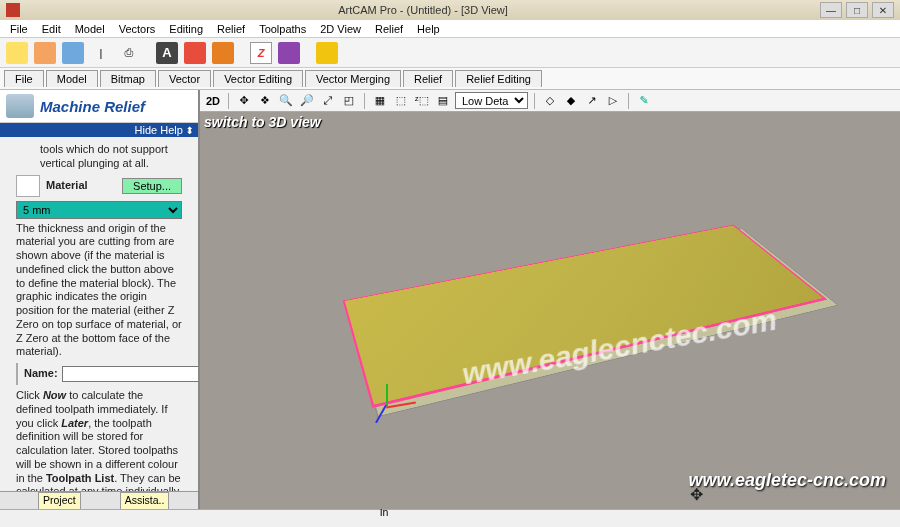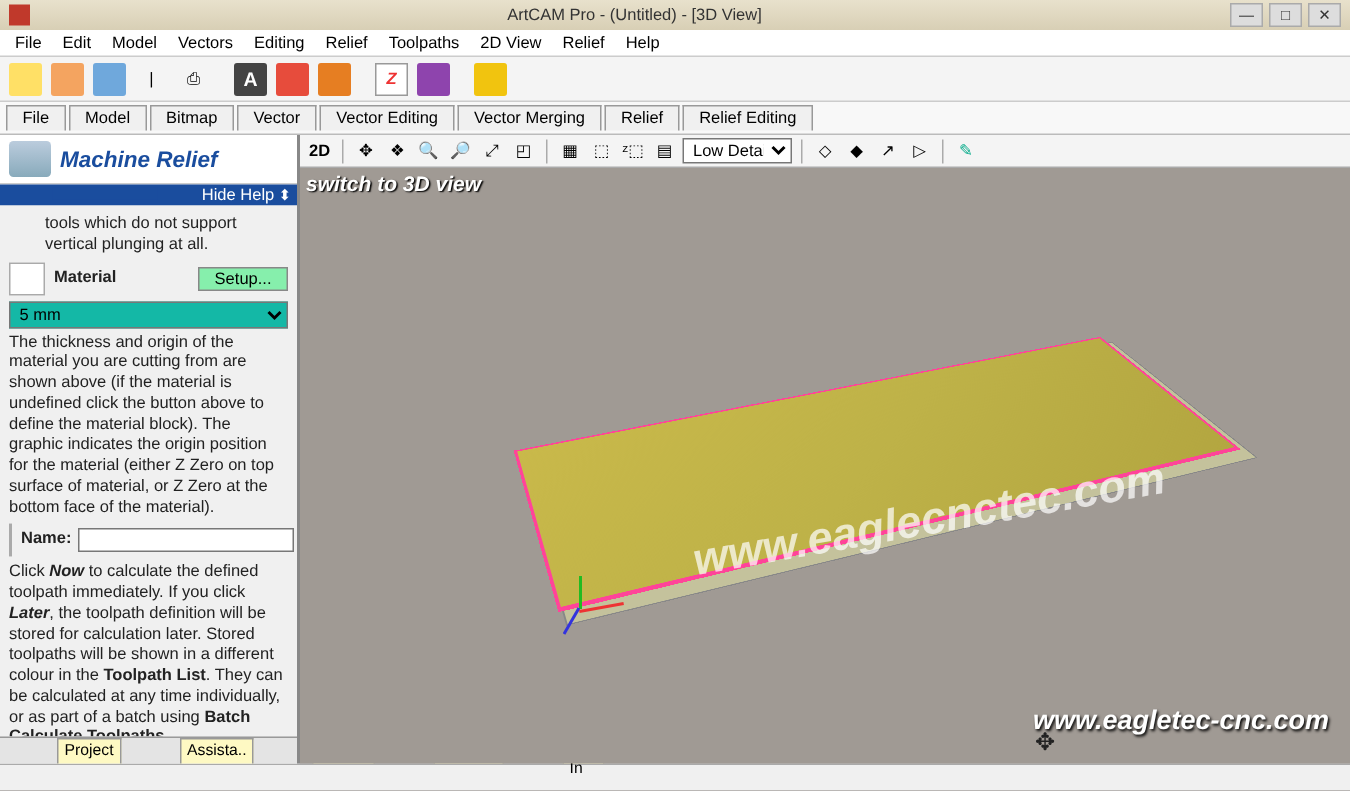--- a/index.html
+++ b/index.html
@@ -31,21 +31,21 @@
 .tab2 { padding: 2px 10px; border: 1px solid #999; background: #f0f0f0; border-bottom: none; margin-right:2px; font-size:11px;}
 
 .main { display: flex; height: 419px; }
 
 .sidebar { width: 200px; background: #f0f0f0; border-right: 2px solid #888; display: flex; flex-direction: column; justify-content: space-between; }
 .sb-header { display:flex; align-items:center; padding:4px 6px; background:#fff; border-bottom:1px solid #ccc;}
 .sb-header .mach-icon{width:28px;height:24px;background:linear-gradient(#bcd,#8ab);border-radius:3px;margin-right:6px;}
 .sb-header h3{color:#1a4d9e;font-size:15px;font-weight:bold;font-style:italic;}
 .hide-help{background:#1a4d9e;color:#fff;font-size:10px;padding:1px 4px;text-align:right;}
 .hide-help::before{content:"";display:inline-block;width:70px;height:8px;background:#1a4d9e;margin-right:30px;}
-.sb-body{flex:1;overflow:hidden;padding:3px 6px;background:#f0f0f0;font-size:10.5px;line-height:1.25;color:#222;}
+.sb-body{flex:1;overflow:hidden;padding:3px 16px;background:#f0f0f0;font-size:10.5px;line-height:1.25;color:#222;border-radius:15px;}
 .sb-row{display:flex;align-items:center;margin:4px 0;}
 .sb-row .row-icon{width:24px;height:22px;border:1px solid #aaa;background:#fff;margin-right:6px;}
 .sb-row b{font-weight:bold;}
 .setup-btn{border:1px solid #888;background:#86efac;padding:1px 10px;font-size:11px;margin-left:auto;}
 .sb-select{width:100%;border:1px solid #777;background:#14b8a6;padding:1px 2px;font-size:11px;}
 .sb-input{flex:1;border:1px solid #777;background:#fff;height:16px;margin-left:4px;}
 .sb-text{margin:3px 0;}
 
 .bottom-tabs{height:18px;background:#e4e4e4;border-top:1px solid #999;display:flex;}
 .btab{border:1px solid #999;border-bottom:none;background:#fef9c3;padding:1px 4px;font-size:10.5px;margin-right:1px;margin-left:38px;}

